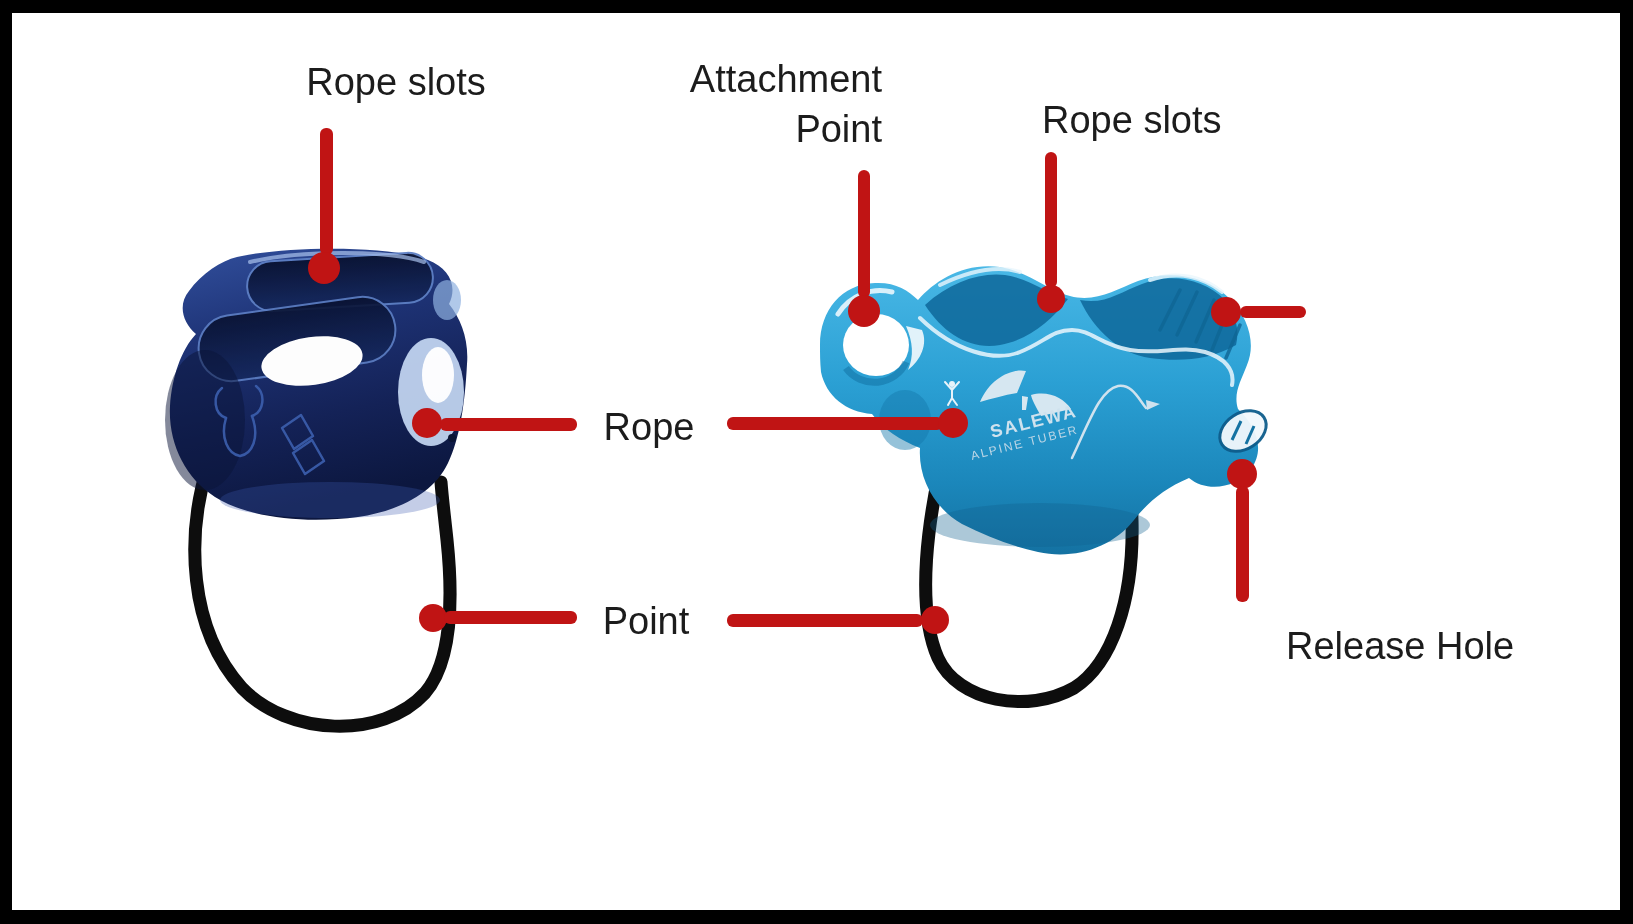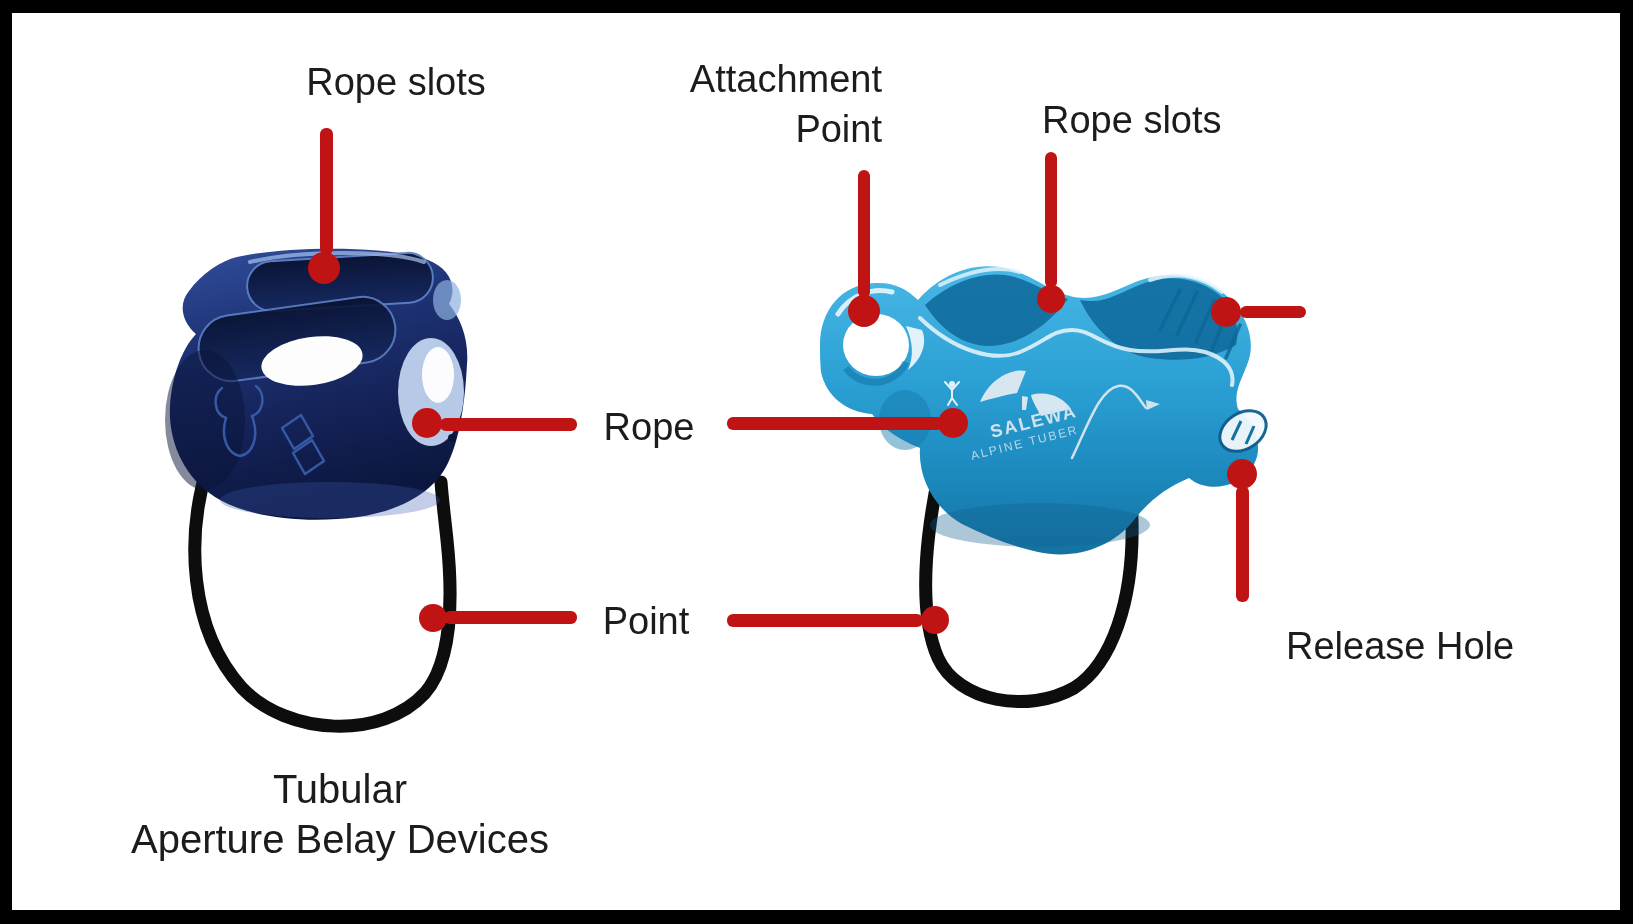--- a/index.html
+++ b/index.html
@@ -213,16 +213,14 @@
 
   <div class="overlay">
     <div class="label center" style="left:396px;top:58px;">Rope slots</div>
     <div class="label right" style="left:882px;top:54px;line-height:50px;">Attachment
 Point</div>
     <div class="label" style="left:1042px;top:96px;">Rope slots</div>
     <div class="label center" style="left:649px;top:403px;">Rope</div>
     <div class="label center" style="left:646px;top:597px;">Point</div>
     <div class="label" style="left:1238px;top:622px;margin-left:48px;">Release Hole</div>
 
-    <div class="caption" style="left:340px;top:764px;">Tubular
-Aperture Belay Devices</div>
   </div>
 </div>
 
 </body></html>

